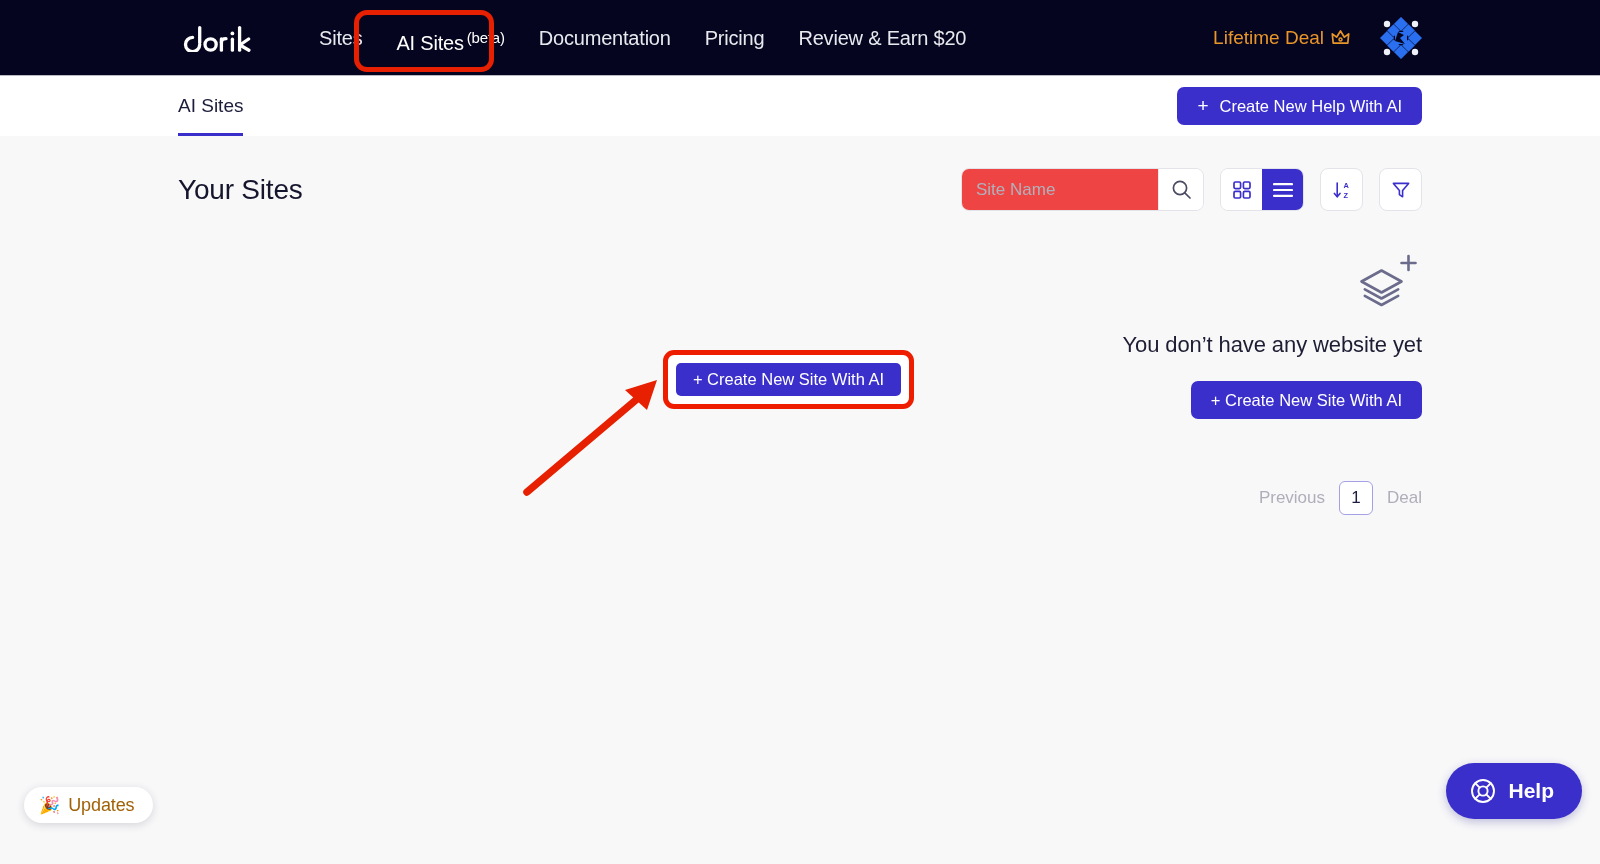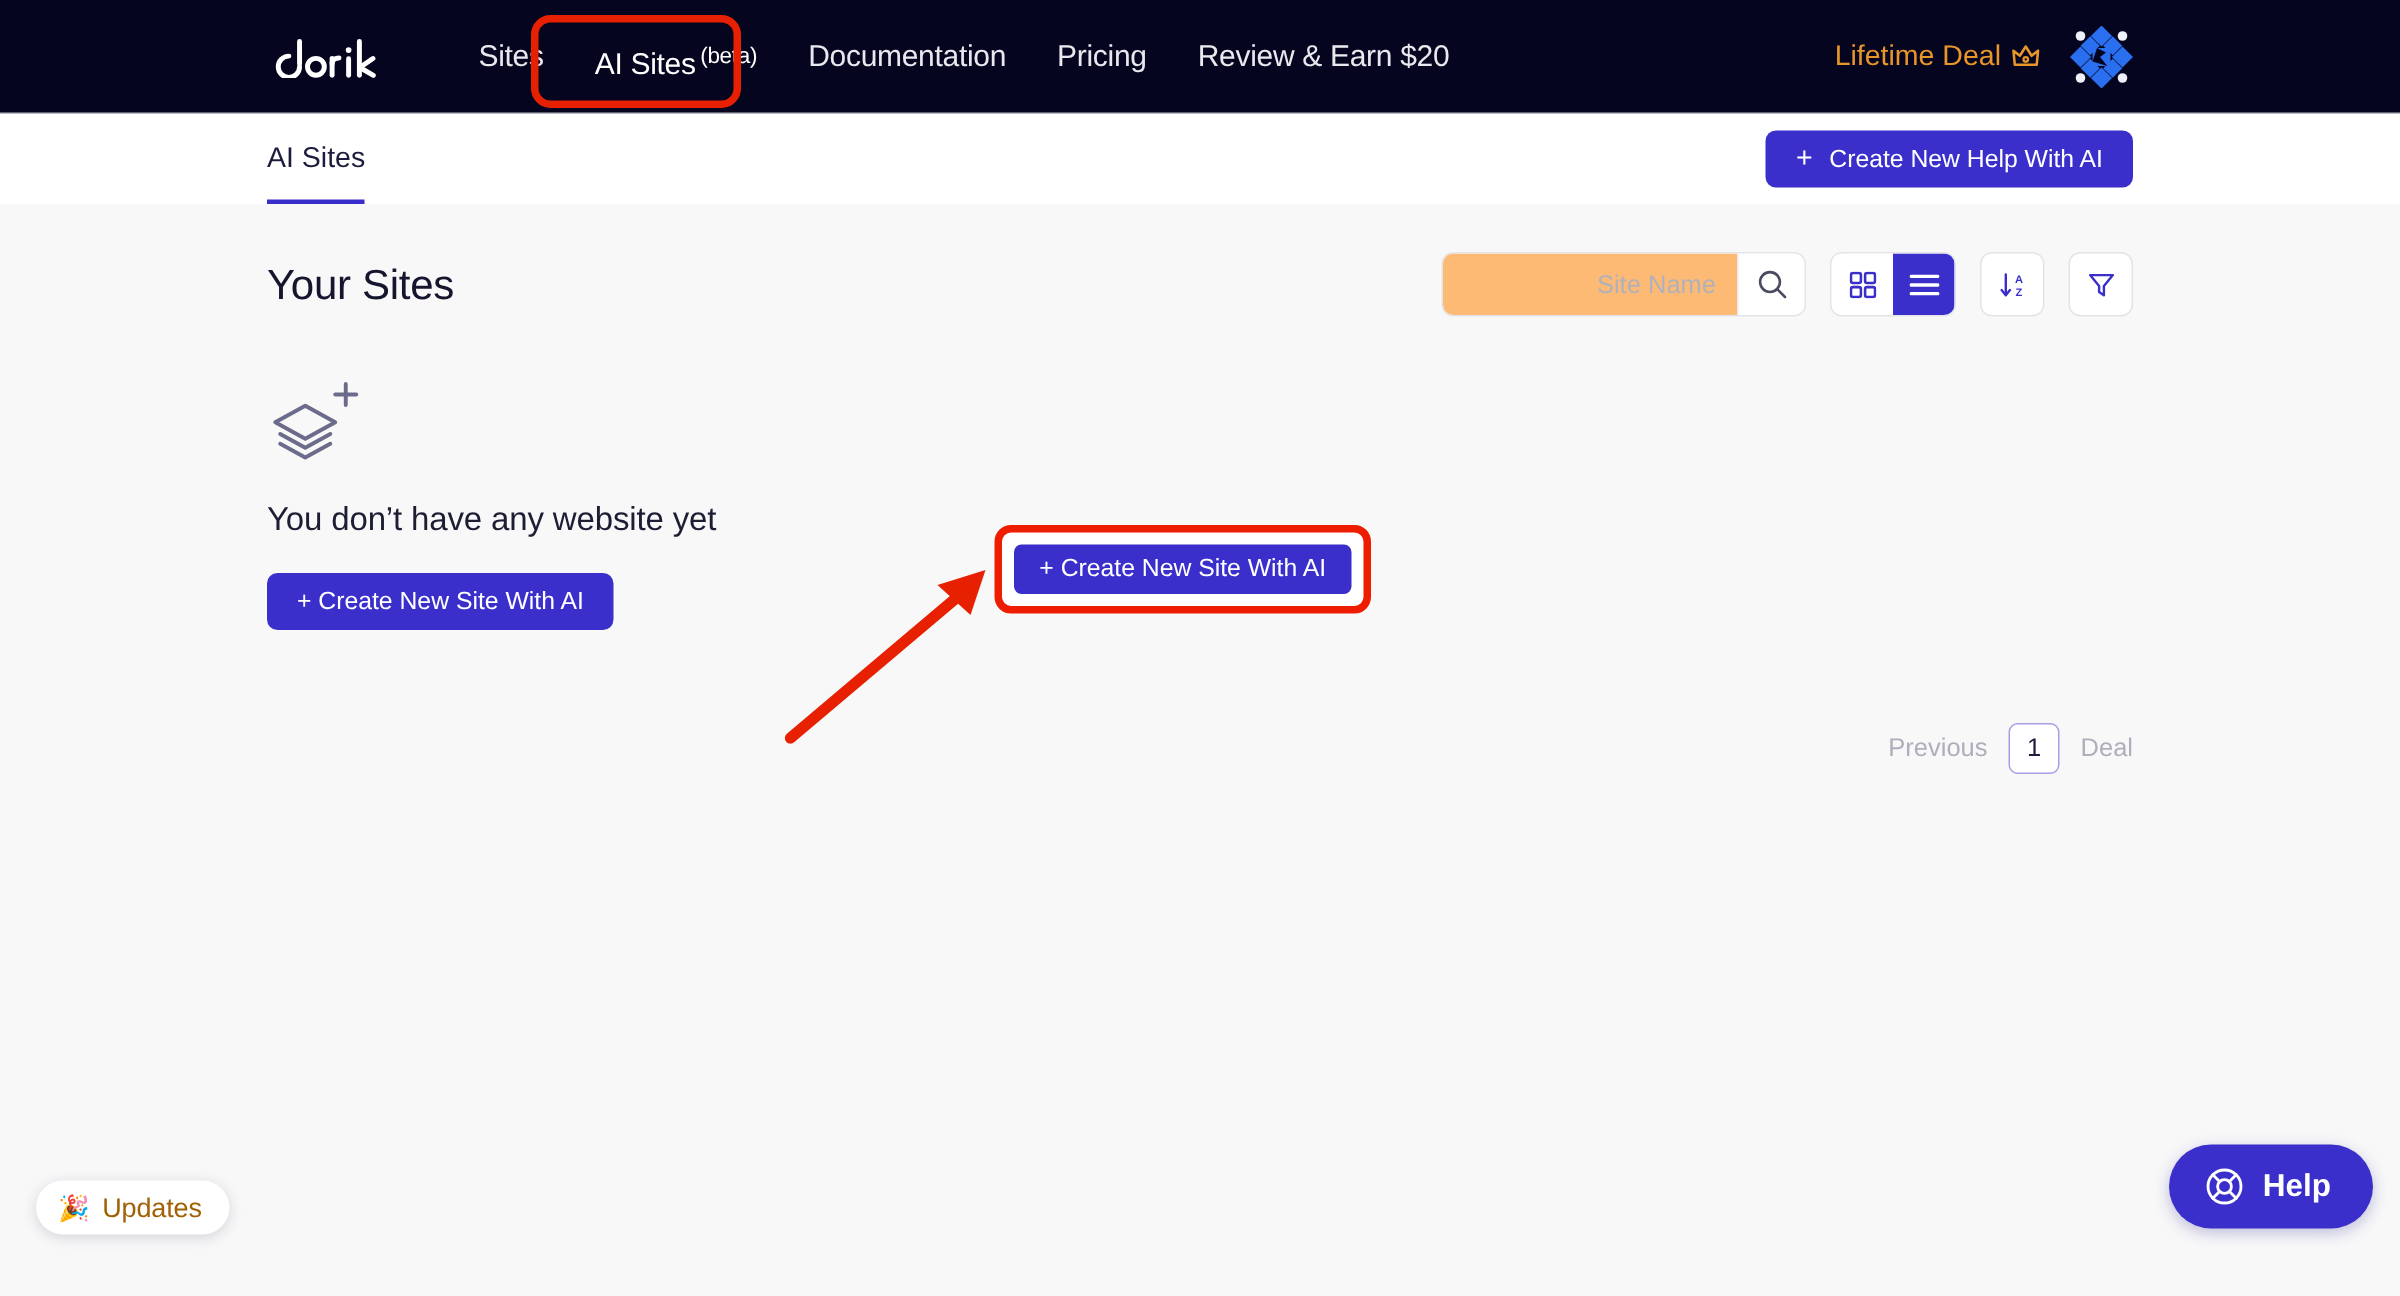--- a/index.html
+++ b/index.html
@@ -68,21 +68,21 @@
     position: relative;
     top: -7px;
     margin-top: 14px;
   }
   .nav-link.active { color: #ffffff; }
 
   .nav-right {
     margin-left: auto;
     display: flex;
     align-items: center;
-    gap: 20px;
+    gap: 30px;
   }
 
   .lifetime-deal {
     color: #e8962a;
     font-size: 19px;
     display: flex;
     align-items: center;
     gap: 7px;
     cursor: pointer;
     white-space: nowrap;
@@ -185,22 +185,21 @@
     overflow: hidden;
   }
   .search-input {
     width: 196px;
     border: none;
     outline: none;
     font-size: 17px;
     font-family: inherit;
     padding: 0 14px;
     color: #2a2a45;
-    background: #fdba74;
-    text-align: right;
+    background: #ef4444;
   }
   .search-input::placeholder { color: #b0b1bb; }
   .search-btn {
     width: 45px;
     border: none;
     border-left: 1px solid #e9eaee;
     background: #fff;
     display: flex;
     align-items: center;
     justify-content: center;
@@ -236,21 +235,21 @@
     align-items: center;
     justify-content: center;
     cursor: pointer;
   }
 
   
   .empty {
     margin-top: 42px;
     display: flex;
     flex-direction: column;
-    align-items: flex-start;
+    align-items: flex-end;
   }
   .empty-icon { margin-bottom: 13px; }
   .empty-text {
     font-size: 22px;
     color: #1d1d33;
     letter-spacing: -0.1px;
     margin-bottom: 23px;
   }
   .btn-empty {
     background: #3b2fcc;

